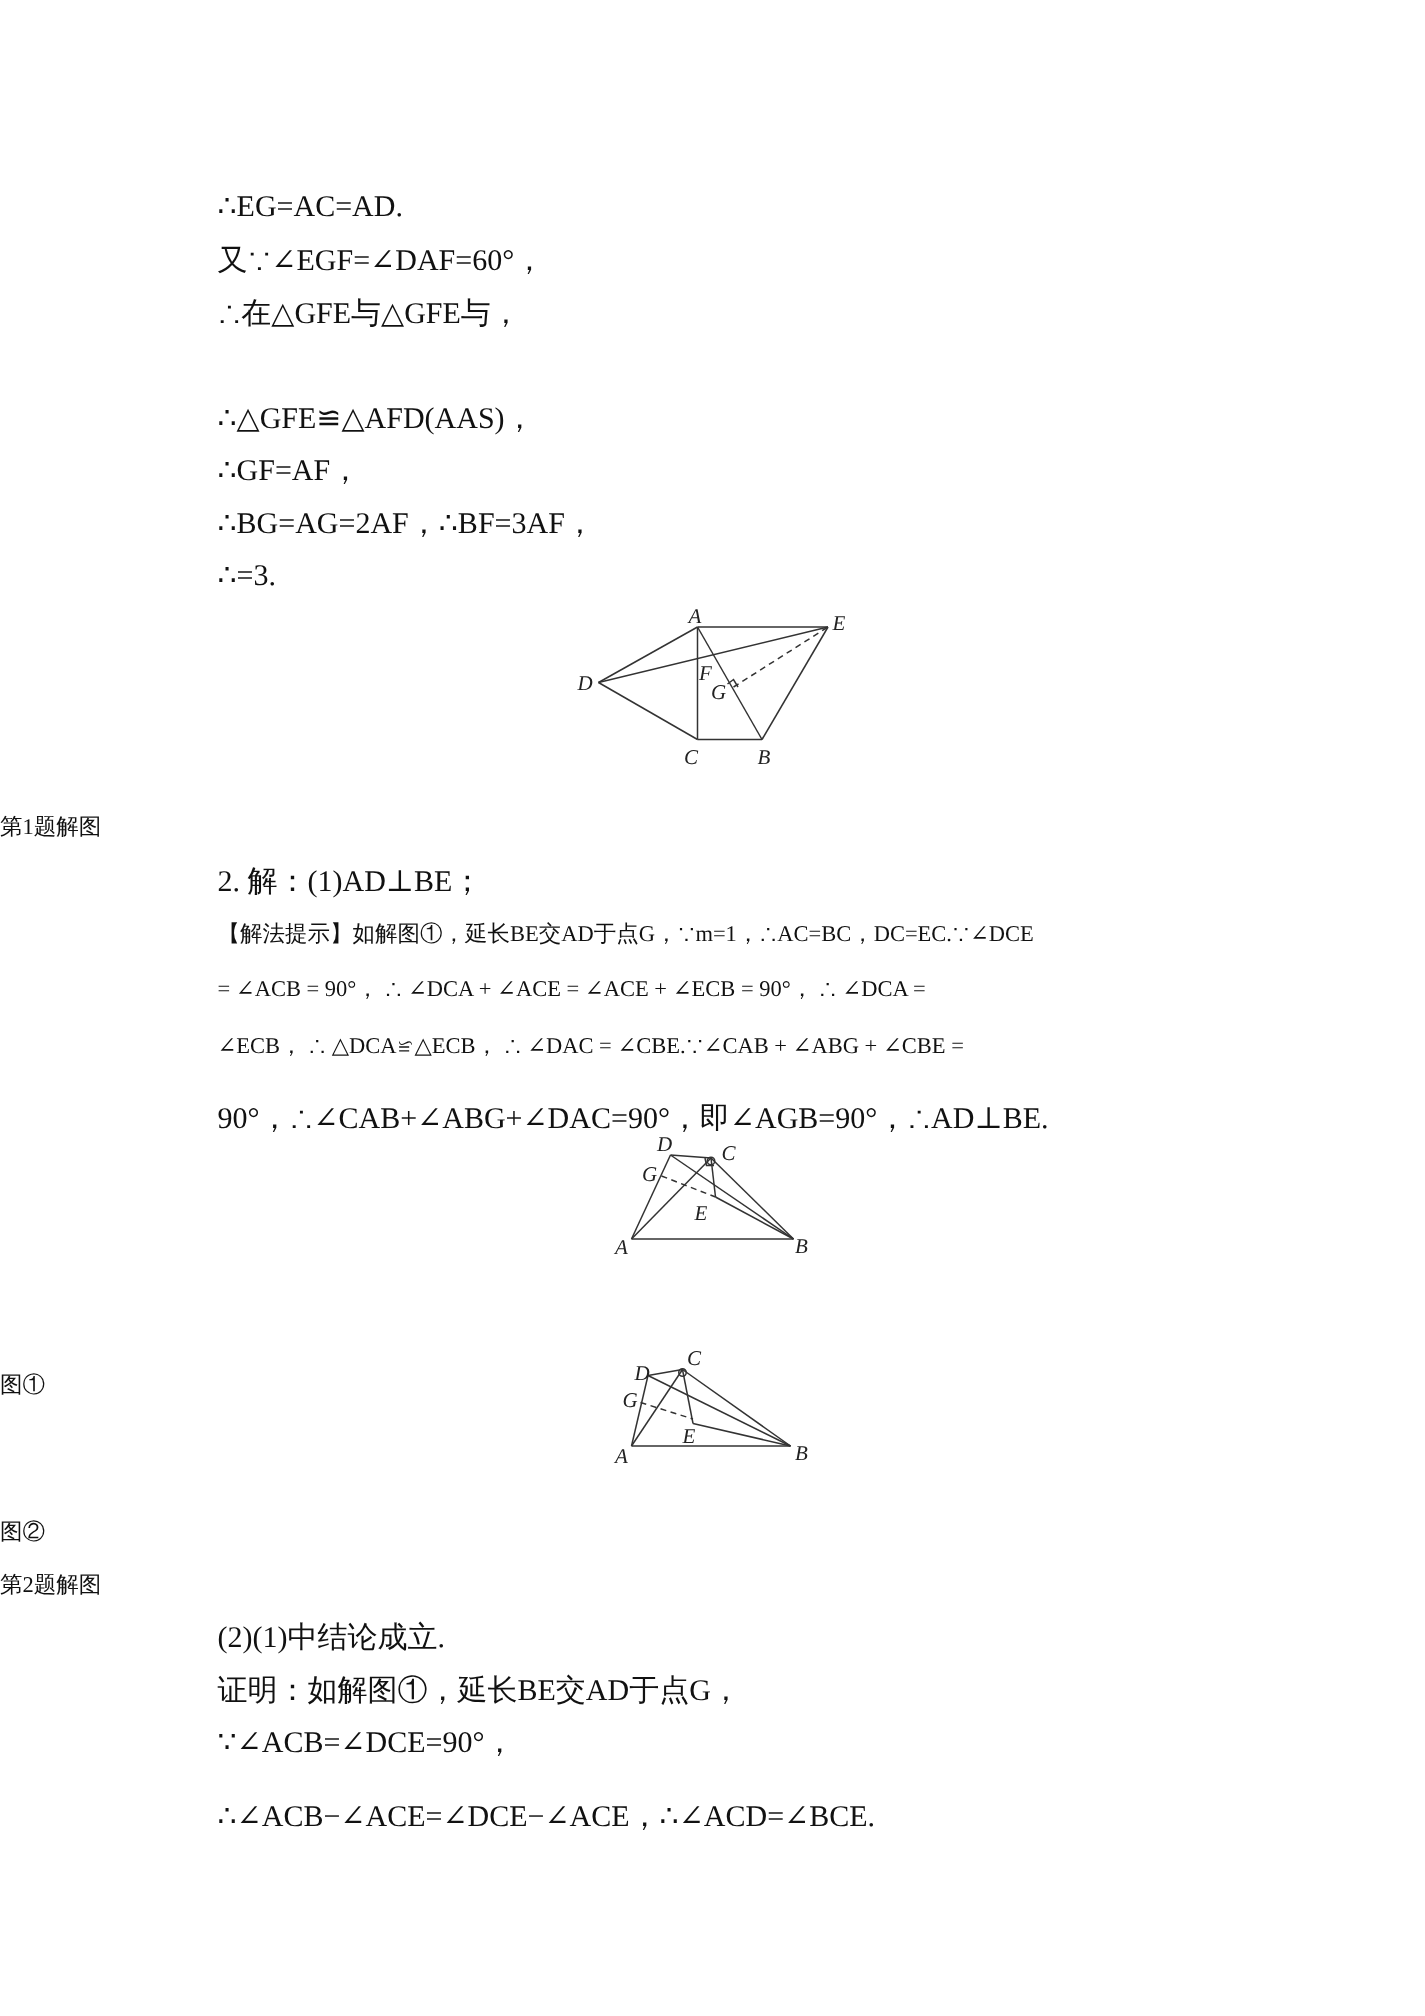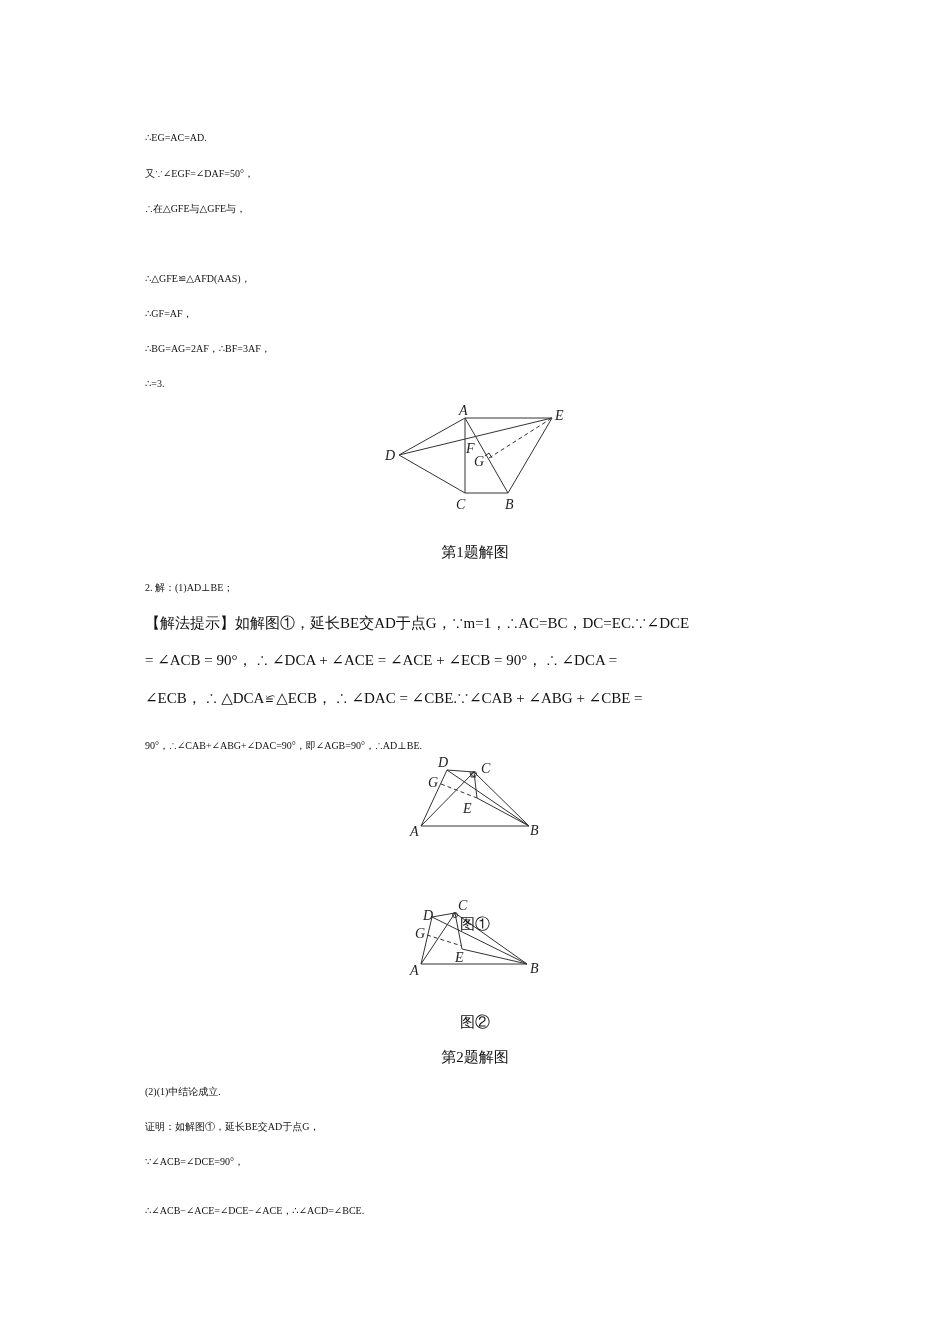--- a/index.html
+++ b/index.html
@@ -1,29 +1,29 @@
 <!DOCTYPE html>
 <html><head>
 <meta charset="utf-8">
 <style>
   html, body { margin: 0; padding: 0; background: #ffffff; }
   body { width: 950px; height: 1344px; position: relative; overflow: hidden;
          font-family: "Liberation Serif", "DejaVu Serif", serif; color: #111; }
-  .line { position: absolute; left: 145px; font-size: 10px; line-height: 20px; white-space: nowrap; }
-  .caption { position: absolute; left: 0; width: 950px; text-align: center; font-size: 15px; line-height: 20px; }
+  .line { position: absolute; left: 145px; font-size: 20px; line-height: 20px; white-space: nowrap; }
+  .caption { position: absolute; left: 0; width: 950px; text-align: left; font-size: 15px; line-height: 20px; }
   .just { position: absolute; left: 145px; width: 660px; font-size: 15px; line-height: 20px; white-space: nowrap;
           display: flex; justify-content: space-between; text-align: right; }
   .fig { position: absolute; }
   svg text { font-family: "Liberation Serif", "DejaVu Serif", serif; font-style: italic; font-size: 14px; fill: #222; }
 </style>
 </head>
 <body>
 
 <div class="line" style="top:128px"><span>∴EG=AC=AD.</span></div>
-<div class="line" style="top:164px"><span>又∵∠EGF=∠DAF=50°，</span></div>
+<div class="line" style="top:164px"><span>又∵∠EGF=∠DAF=60°，</span></div>
 <div class="line" style="top:199px"><span>∴在△GFE与△GFE与，</span></div>
 <div class="line" style="top:269px"><span>∴△GFE≌△AFD(AAS)，</span></div>
 <div class="line" style="top:304px"><span>∴GF=AF，</span></div>
 <div class="line" style="top:339px"><span>∴BG=AG=2AF，∴BF=3AF，</span></div>
 <div class="line" style="top:374px"><span>∴=3.</span></div>
 
 <svg class="fig" style="left:0;top:0" width="950" height="1344" viewBox="0 0 950 1344">
   <g stroke="#333" stroke-width="1" fill="none">
 
     <line x1="465" y1="418" x2="552" y2="418"></line>

